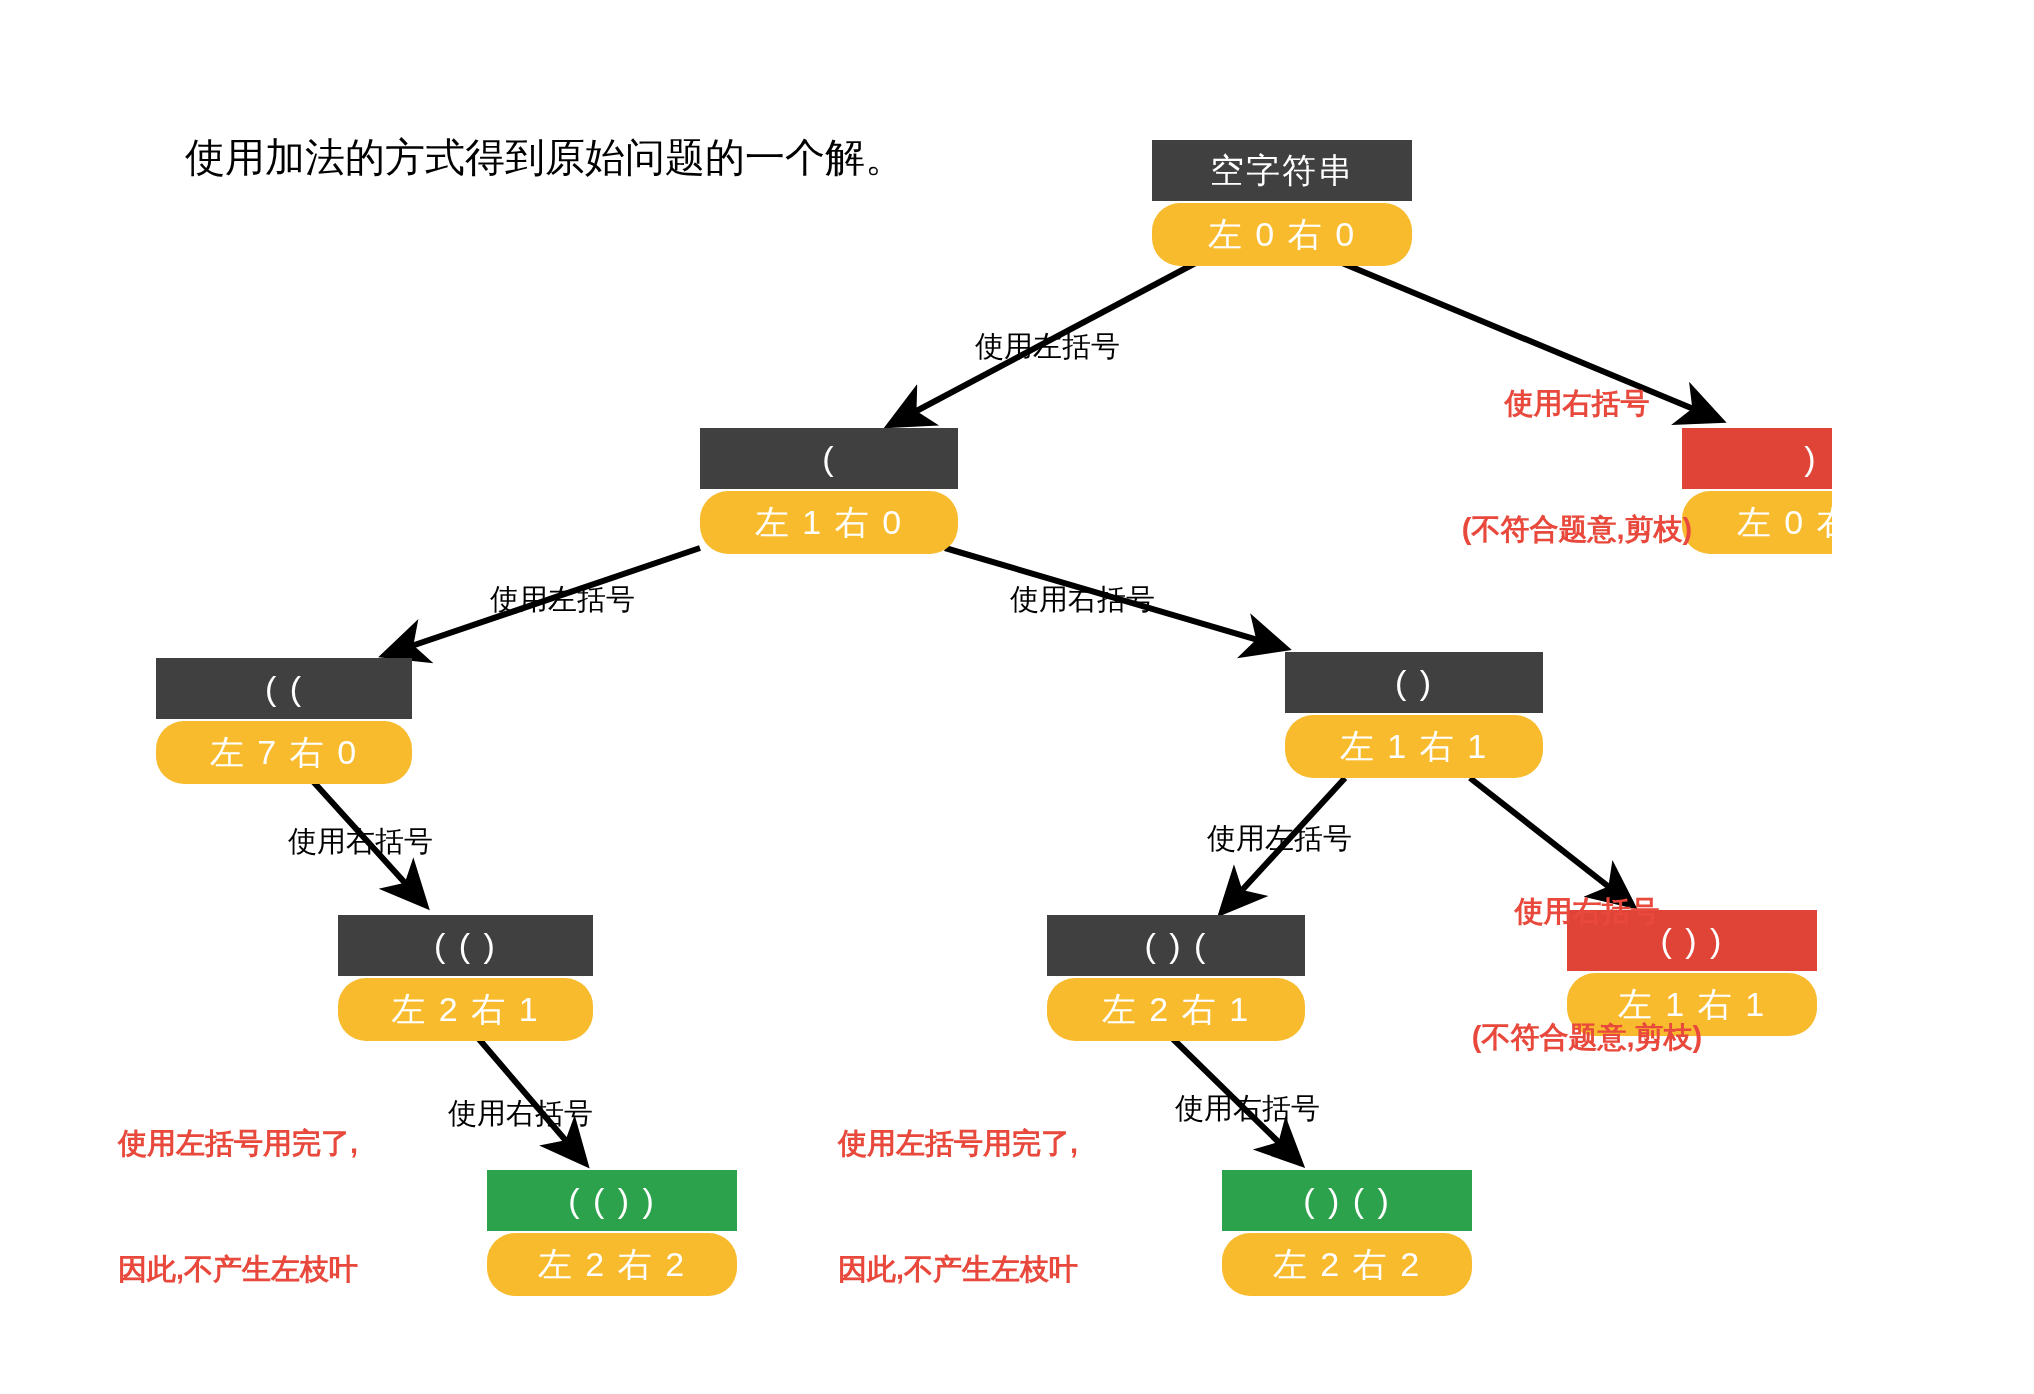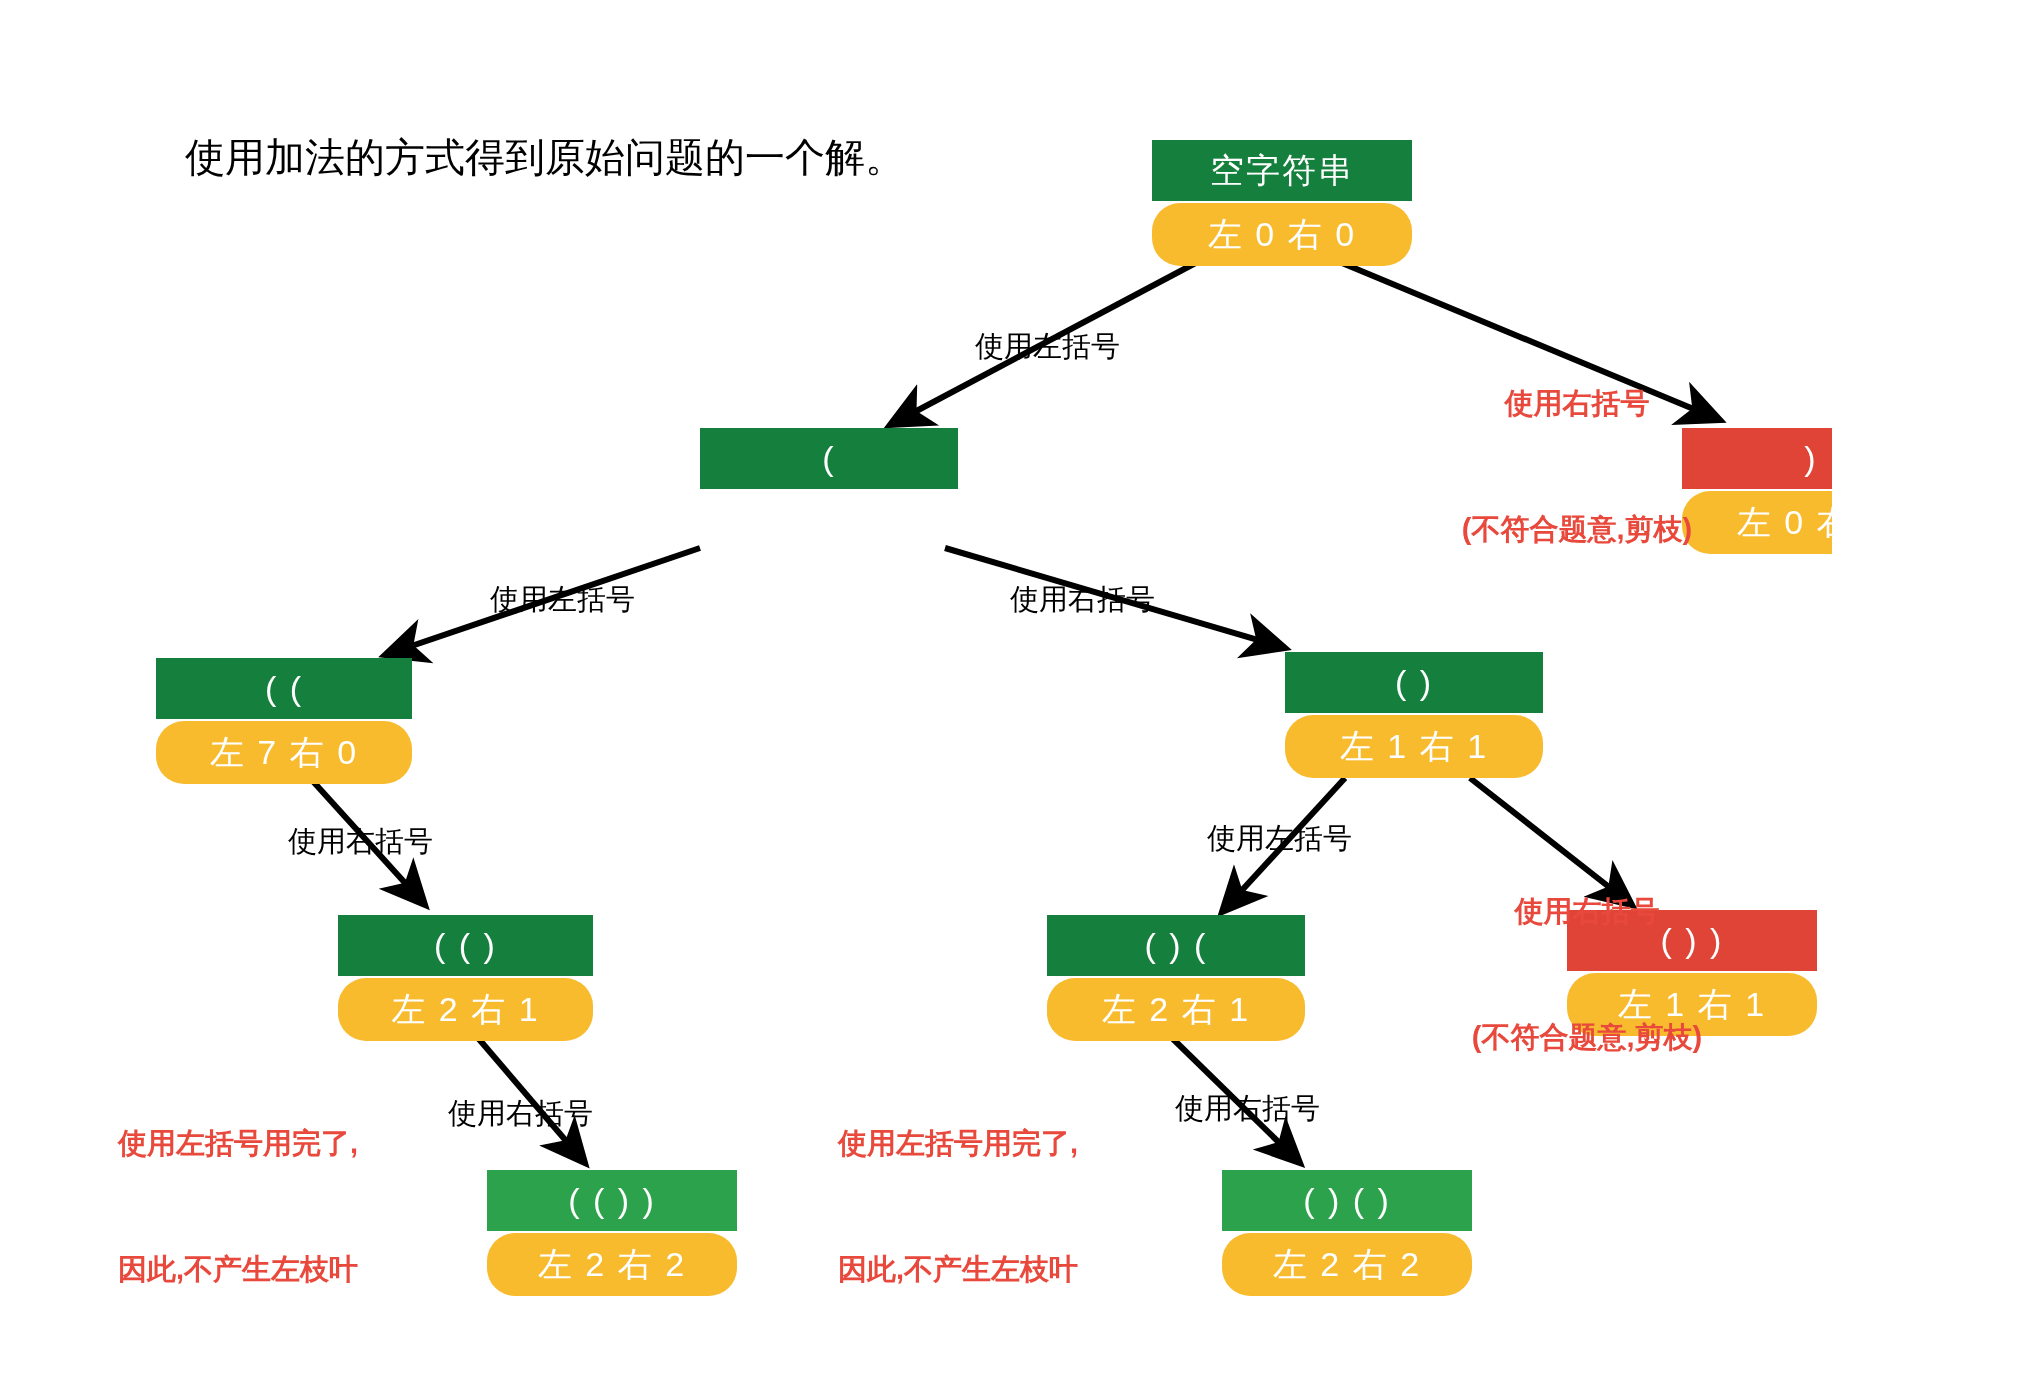--- a/index.html
+++ b/index.html
@@ -37,21 +37,21 @@
   .node .counts {
     color: #ffffff;
     font-size: 34px;
     line-height: 1;
     padding: 14px 0 15px 0;
     text-align: center;
     letter-spacing: 2px;
     white-space: pre;
     margin-top: 2px;
   }
-  .node.blue  .state  { background: #15803d; }
+  .node.blue  .state  { background: #404040; }
   .node.red   .state  { background: #E04437; }
   .node.green .state  { background: #2CA24C; }
   .node .counts       { background: #F8BB2E; border-radius: 28px; }
 
   
   .edge-label {
     position: absolute;
     color: #000000;
     font-size: 29px;
     line-height: 1.3;
@@ -125,20 +125,21 @@
     <path d="M1172,1038 L1300,1163" stroke="#000000" stroke-width="6" fill="none" marker-end="url(#arrowBlack)"></path>
   </svg>
 
   <div class="node blue" style="left:1152px; top:140px; width:260px;">
     <div class="state">空字符串</div>
     <div class="counts">左 0 右 0</div>
   </div>
 
   <div class="node blue" style="left:700px; top:428px; width:258px;">
     <div class="state">(</div>
+    <div class="counts">左 1 右 0</div>
   </div>
 
   <div class="node red" style="left:1682px; top:428px; width:258px;">
     <div class="state">)</div>
     <div class="counts">左 0 右 1</div>
   </div>
 
   <div class="node blue" style="left:156px; top:658px; width:256px;">
     <div class="state">( (</div>
     <div class="counts">左 7 右 0</div>

